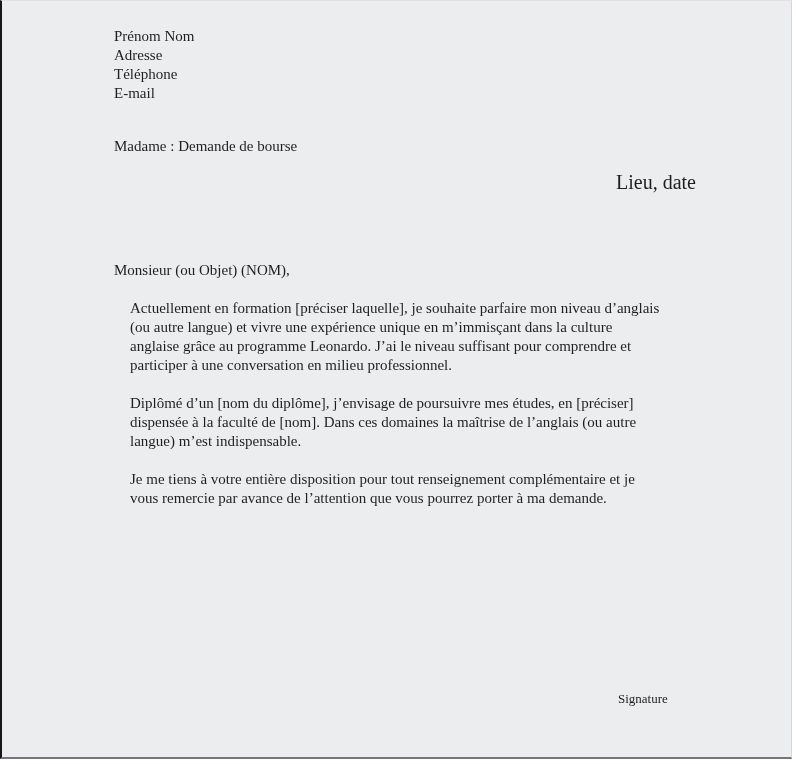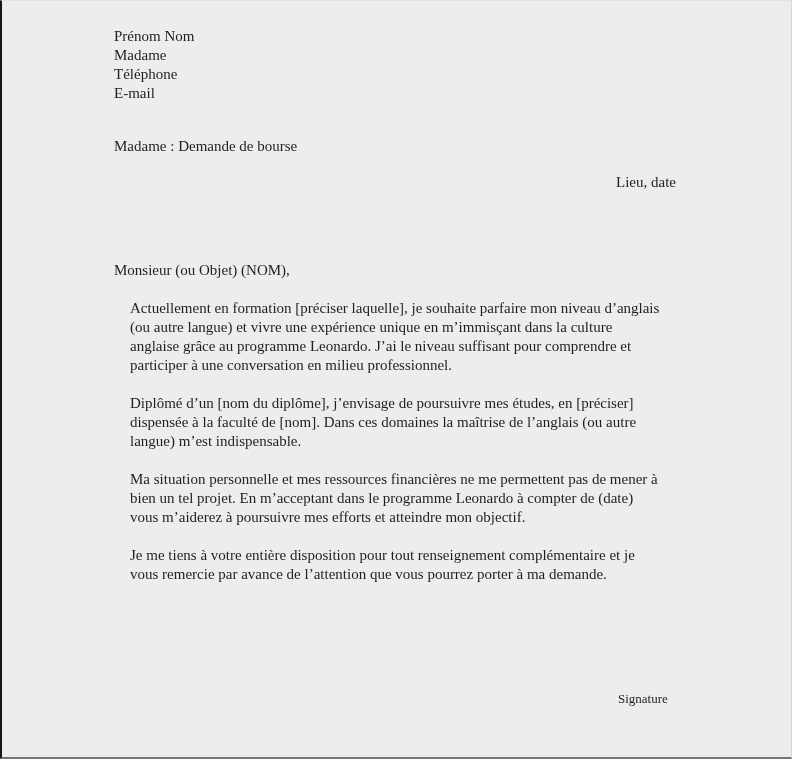--- a/index.html
+++ b/index.html
@@ -41,21 +41,21 @@
     position: absolute;
     left: 112px;
     top: 136px;
     font-size: 15px;
     line-height: 19px;
   }
   .place-date {
     position: absolute;
     left: 614px;
     top: 172px;
-    font-size: 15px;
+    font-size: 20px;
     line-height: 19px;
   }
   .salutation {
     position: absolute;
     left: 112px;
     top: 260px;
     font-size: 15px;
     line-height: 19px;
   }
   .body-block {
@@ -79,42 +79,39 @@
   }
 </style>
 </head>
 <body>
 
 <div class="page">
   <div class="paper">
 
     <div class="sender">
       <div>Prénom Nom</div>
-      <div>Madame</div>
+      <div>Adresse</div>
       <div>Téléphone</div>
       <div>E-mail</div>
     </div>
 
     <div class="subject">Madame : Demande de bourse</div>
 
     <div class="place-date">Lieu, date</div>
 
     <div class="salutation">Monsieur (ou Objet) (NOM),</div>
 
     <div class="body-block">
       <p class="para">Actuellement en formation [préciser laquelle], je souhaite parfaire mon niveau d’anglais
 (ou autre langue) et vivre une expérience unique en m’immisçant dans la culture
 anglaise grâce au programme Leonardo. J’ai le niveau suffisant pour comprendre et
 participer à une conversation en milieu professionnel.</p>
       <p class="para">Diplômé d’un [nom du diplôme], j’envisage de poursuivre mes études, en [préciser]
 dispensée à la faculté de [nom]. Dans ces domaines la maîtrise de l’anglais (ou autre
 langue) m’est indispensable.</p>
-      <p class="para">Ma situation personnelle et mes ressources financières ne me permettent pas de mener à
-bien un tel projet. En m’acceptant dans le programme Leonardo à compter de (date)
-vous m’aiderez à poursuivre mes efforts et atteindre mon objectif.</p>
       <p class="para">Je me tiens à votre entière disposition pour tout renseignement complémentaire et je
 vous remercie par avance de l’attention que vous pourrez porter à ma demande.</p>
     </div>
 
     <div class="signature">Signature</div>
 
   </div>
 </div>
 
 </body></html>

